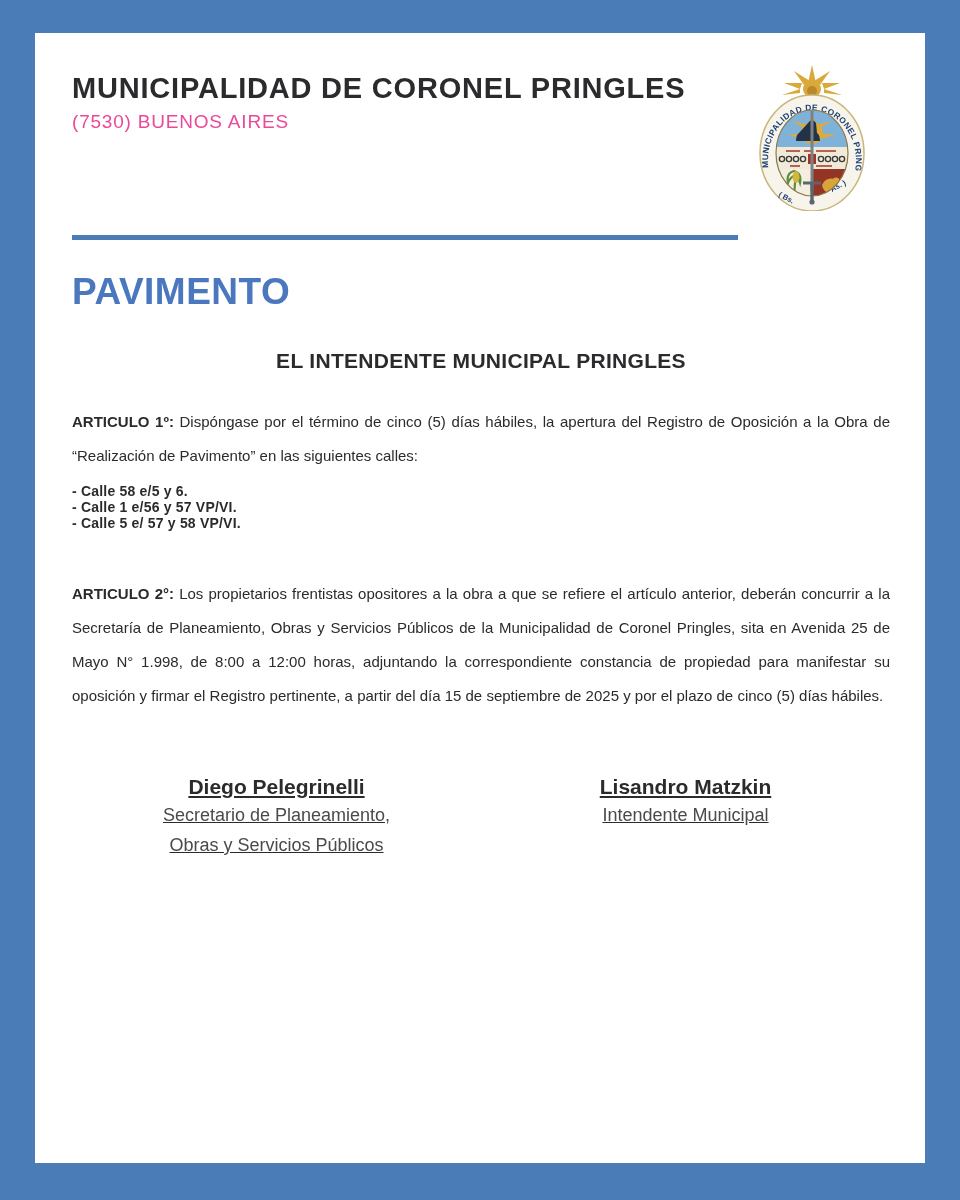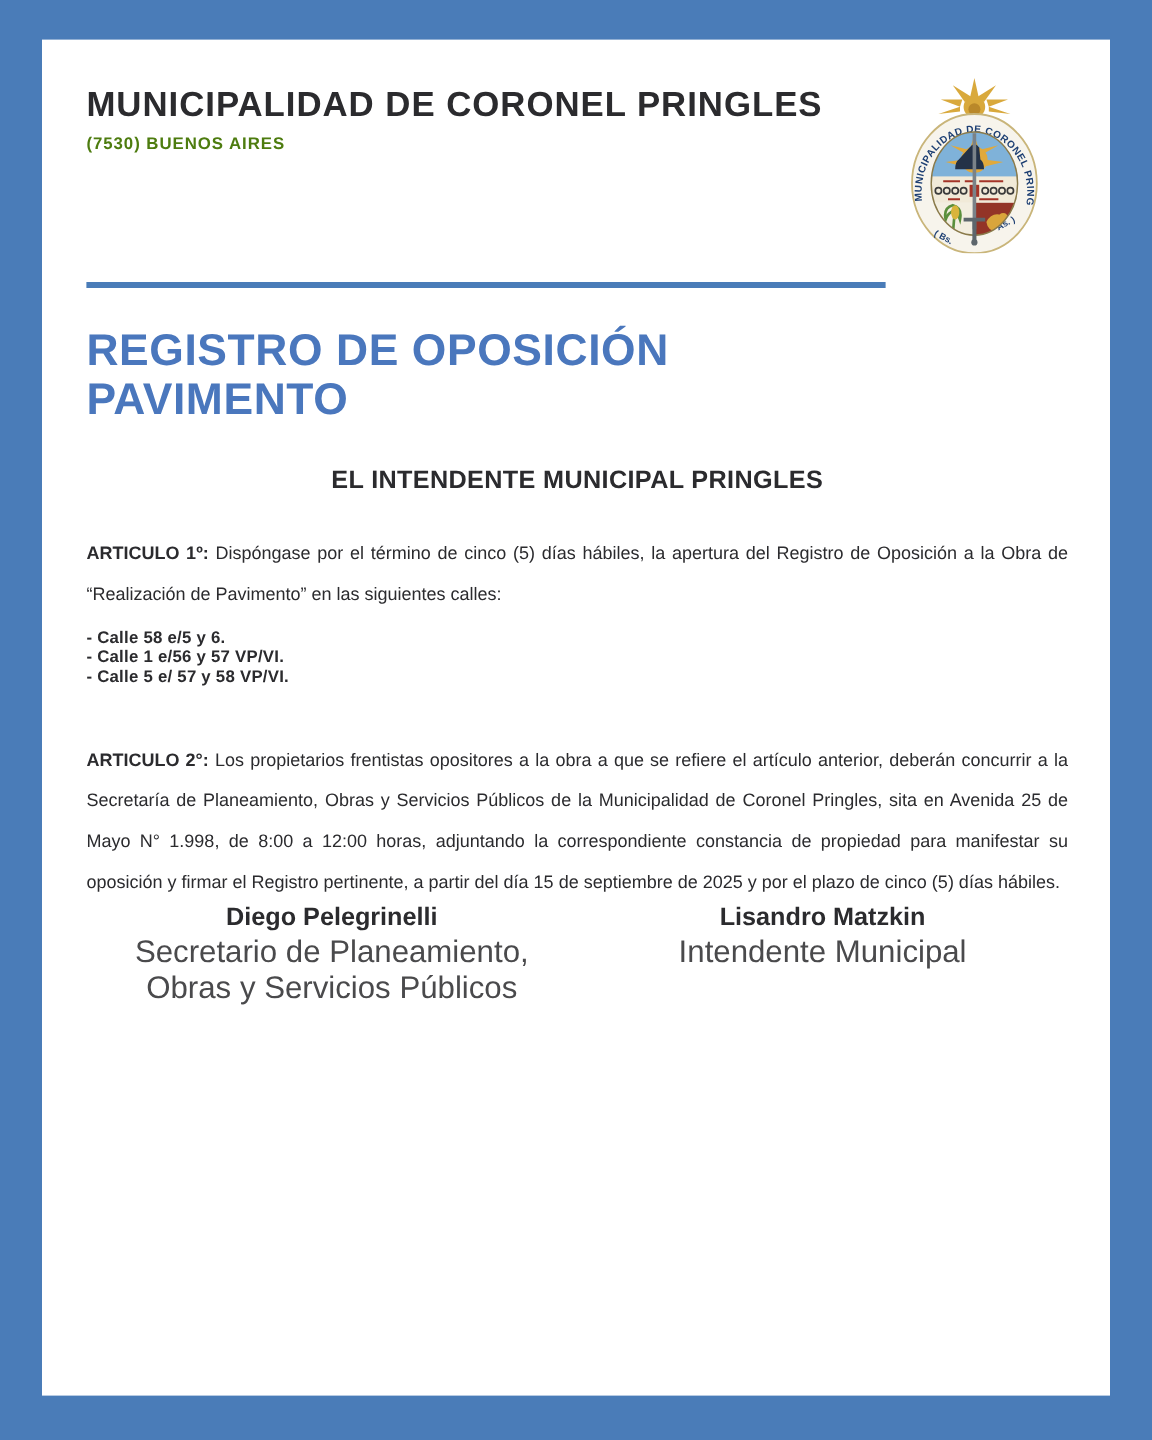--- a/index.html
+++ b/index.html
@@ -32,25 +32,25 @@
   }
   .header-text { padding-top: 14px; }
   .muni-name {
     font-size: 29px;
     font-weight: 700;
     letter-spacing: 0.8px;
     color: #2b2b2e;
     line-height: 1.1;
   }
   .postal-line {
-    font-size: 14px;
-    font-weight: 700;
+    font-size: 19px;
+    font-weight: 400;
     letter-spacing: 0.8px;
     margin-top: 6px;
-    color: #4d7c0f;
+    color: #ec4899;
   }
   .logo-wrap { width: 112px; height: 148px; flex: 0 0 auto; margin-top: 4px; margin-right: 22px; }
   .divider {
     width: 666px;
     height: 5px;
     background: #4a7cb8;
     margin-top: 24px;
   }
   
   .doc-title {
@@ -80,27 +80,29 @@
   .paragraph .art-label { font-weight: 800; }
   .street-list { margin-top: 10px; }
   .street-item {
     font-size: 14px;
     font-weight: 700;
     letter-spacing: 0.2px;
   }
   
   .signatures {
     display: flex;
+    margin-top: 62px;
+    text-decoration: underline;
   }
   .sig-block {
     flex: 0 0 50%;
     text-align: center;
   }
   .sig-name { font-size: 21px; font-weight: 700; }
-  .sig-title { font-size: 26px; font-weight: 400; color: #4a4a4c; line-height: 28px; margin-top: 2px; }
+  .sig-title { font-size: 18px; font-weight: 400; color: #4a4a4c; line-height: 28px; margin-top: 2px; }
 </style>
 </head>
 <body>
 
 <div class="page">
   <div class="card">
 
     <div class="header-row">
       <div class="header-text">
         <div class="muni-name">MUNICIPALIDAD DE CORONEL PRINGLES</div>
@@ -187,21 +189,20 @@
             <line x1="56" y1="120" x2="56" y2="138" stroke="#5d666c" stroke-width="3.4"></line>
             <circle cx="56" cy="139" r="2.6" fill="#5d666c"></circle>
           </g>
         </svg>
       </div>
     </div>
 
     <div class="divider"></div>
 
     <div class="doc-title">
-      <div>REGISTRO DE OPOSICIÓN</div>
       <div>PAVIMENTO</div>
     </div>
 
     <div class="decree-heading">EL INTENDENTE MUNICIPAL PRINGLES</div>
 
     <p class="paragraph"><span class="art-label">ARTICULO 1º:</span><span> Dispóngase por el término de cinco (5) días hábiles, la apertura del Registro de Oposición a la Obra de “Realización de Pavimento” en las siguientes calles:</span></p>
 
     <div class="street-list">
       <div class="street-item">- Calle 58 e/5 y 6.</div>
       <div class="street-item">- Calle 1 e/56 y 57 VP/VI.</div>

